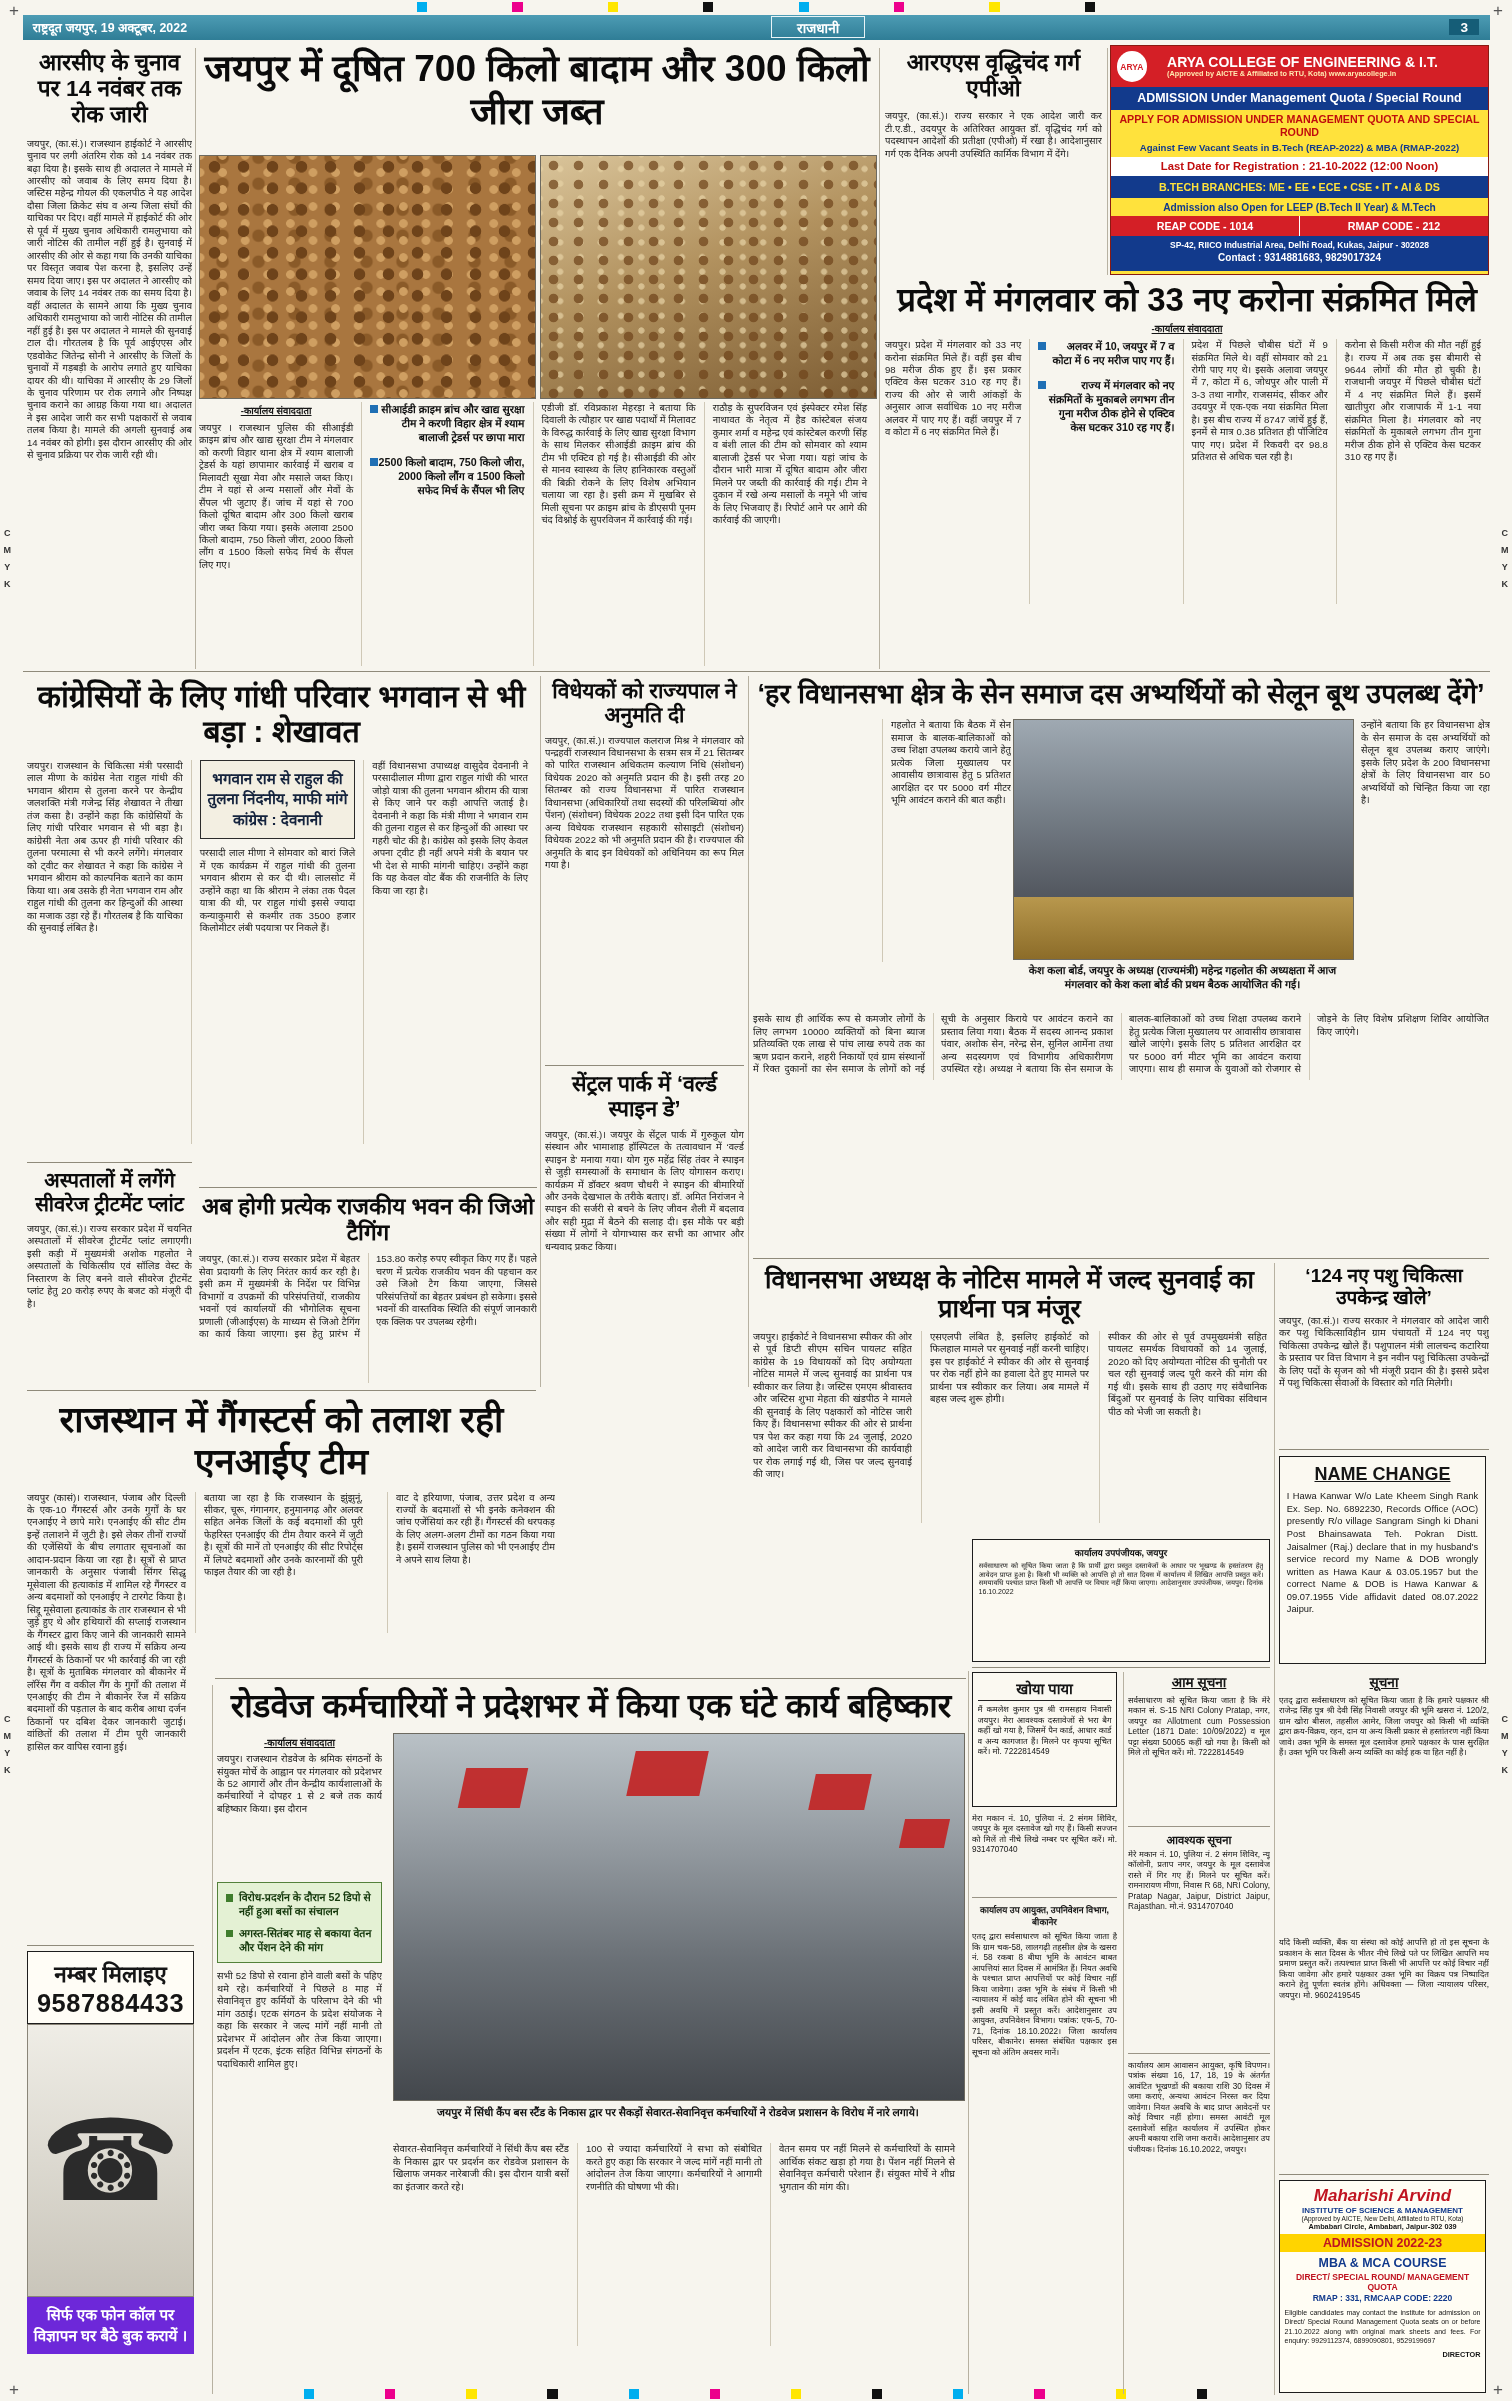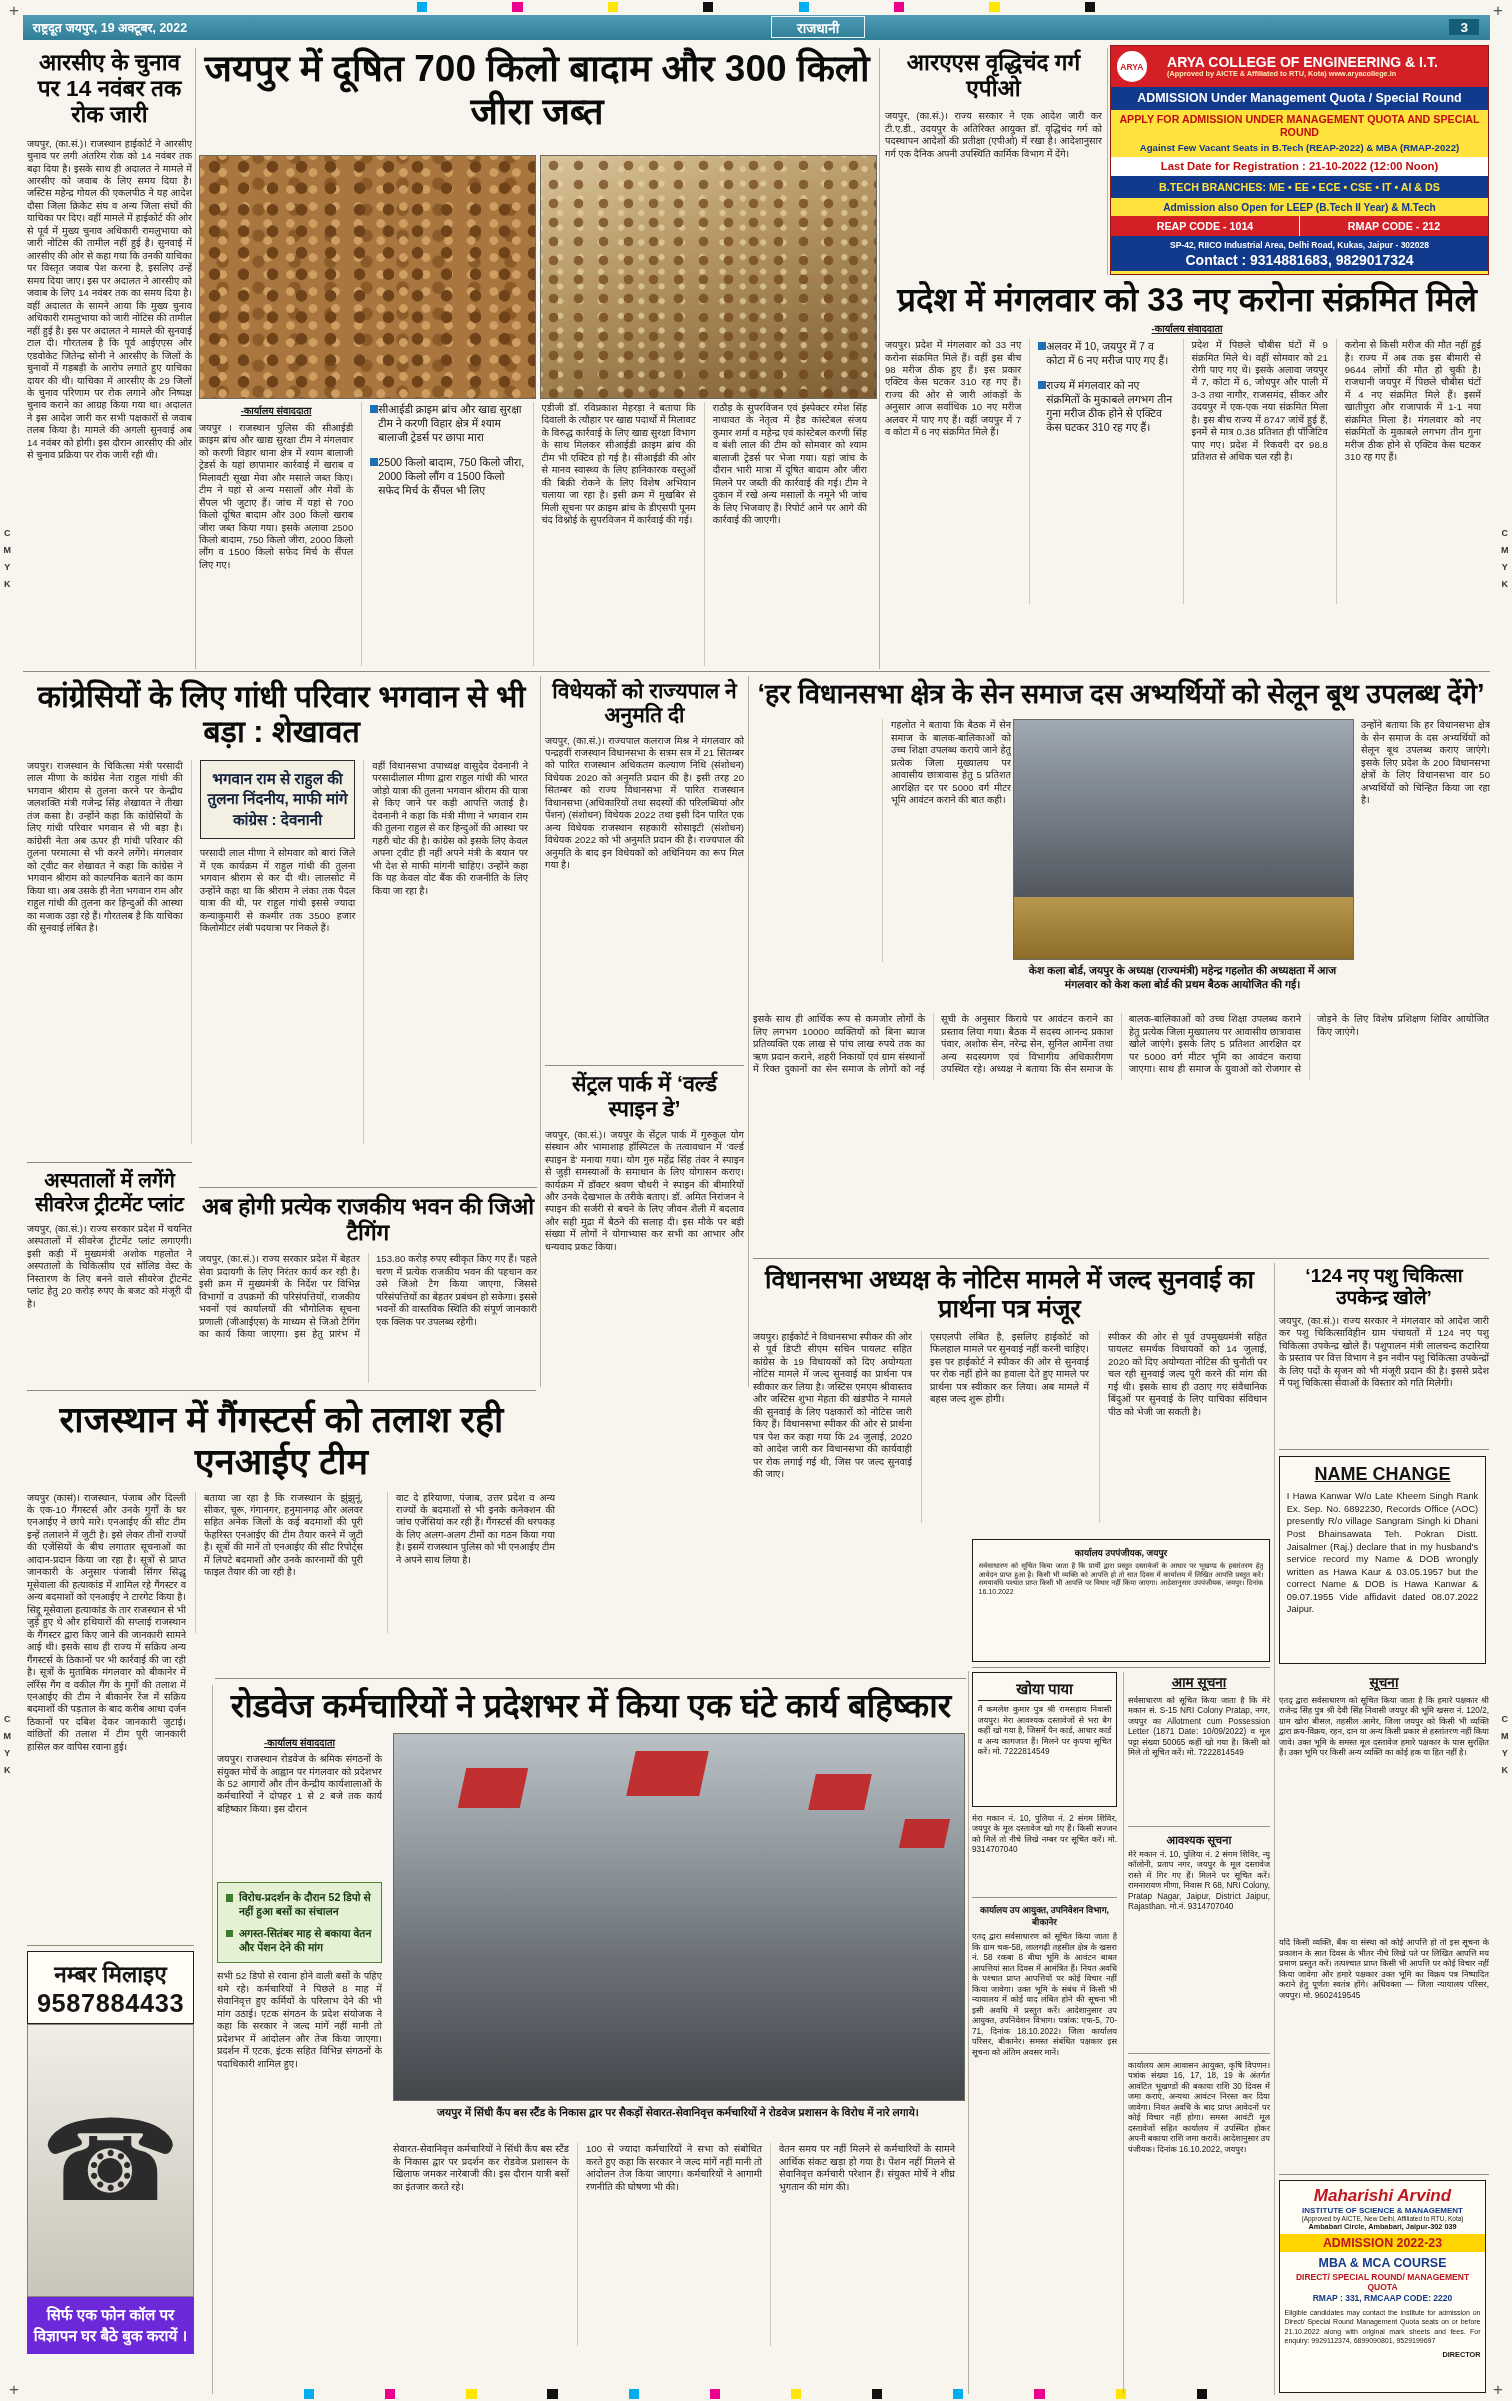--- a/index.html
+++ b/index.html
@@ -23,21 +23,21 @@
     background-image:radial-gradient(circle,#6e431a 30%,transparent 34%),radial-gradient(circle,#cf9f62 28%,transparent 33%),radial-gradient(circle,#8a5a28 26%,transparent 30%);
     background-size:29px 21.5px,22.6px 17px,36px 26px;background-position:0 0,11.3px 8px,4.5px 14.7px;}
   .photo-sacks{background:linear-gradient(160deg,#d9c49a 0%,#b2925f 45%,#7c5c33 100%);}
   .photo-sacks:before{content:"";position:absolute;inset:0;
     background-image:radial-gradient(circle,#6e431a 28%,transparent 33%),radial-gradient(circle,#e7d3a6 22%,transparent 28%);
     background-size:25px 19px,20.3px 14.7px;background-position:0 0,9px 5.6px;opacity:.7;}
   .photo-meeting{background:linear-gradient(180deg,#9fa9b2 0%,#79828b 35%,#565b63 70%,#3c3f45 100%);}
   .photo-meeting:before{content:"";position:absolute;left:0;right:0;bottom:0;height:26%;background:linear-gradient(180deg,#caa34a,#9a7424);opacity:.85;}
   .photo-protest{background:linear-gradient(180deg,#b9c1c6 0%,#949ba1 30%,#6a7076 62%,#43474c 100%);}
   .flag{position:absolute;background:#c22121;transform:skewX(-12deg);opacity:.9;}
-  .bullet-item{display:flex;gap:0;font-weight:400;font-size:10.7px;line-height:1.32;margin:0 0 10.2px;text-align:left;color:#111;}
+  .bullet-item{display:flex;gap:0;font-weight:700;font-size:10.7px;line-height:1.32;margin:0 0 10.2px;text-align:right;color:#111;}
   .bullet-sq{flex:0 0 8px;width:8px;height:8px;background:#1f6fb4;margin-top:3.4px;}
   .gbox{background:#e4f1d4;border:1.1px solid #53813a;padding:8px;}
   .gitem{display:flex;gap:5.6px;font-weight:700;font-size:10.7px;line-height:1.3;color:#163a0d;margin-bottom:8px;text-align:left;}
   .gsq{flex:0 0 7.3px;width:7.3px;height:7.3px;background:#3f7d2c;margin-top:3.4px;}
   .masthead{left:22.6px;top:14.7px;width:1467px;height:25px;display:flex;align-items:center;justify-content:space-between;
     background:linear-gradient(180deg,#4d9cb4,#2f7d96);color:#fff;padding:0 10.2px;box-sizing:border-box;}
   .mh-left{font-weight:700;font-size:12.4px;}
   .mh-center{font-weight:800;font-size:13.6px;border:1.1px solid #e8f4f7;padding:0.6px 25px;}
   .mh-right{font-weight:800;font-size:13.6px;background:#155d77;padding:0.6px 11.3px;}
   .boxed{border:1.7px solid #1d1d1d;}
@@ -161,21 +161,21 @@
     </div>
     <div style="height:19px;background:#fff;color:#c00d0d;font-weight:800;font-size:11.3px;display:flex;align-items:center;justify-content:center">Last Date for Registration : 21-10-2022 (12:00 Noon)</div>
     <div style="height:22.6px;background:#123a8c;color:#ffe23c;font-weight:800;font-size:10.7px;display:flex;align-items:center;justify-content:center">B.TECH BRANCHES: ME • EE • ECE • CSE • IT • AI &amp; DS</div>
     <div style="height:18px;color:#123a8c;font-weight:800;font-size:10.2px;display:flex;align-items:center;justify-content:center">Admission also Open for LEEP (B.Tech II Year) &amp; M.Tech</div>
     <div style="height:20.3px;display:flex">
       <div style="flex:1;background:#d41f26;color:#fff;font-weight:800;font-size:10.7px;display:flex;align-items:center;justify-content:center;border-right:1.1px solid #fff">REAP CODE - 1014</div>
       <div style="flex:1;background:#d41f26;color:#fff;font-weight:800;font-size:10.7px;display:flex;align-items:center;justify-content:center">RMAP CODE - 212</div>
     </div>
     <div style="height:35px;background:#123a8c;color:#fff;text-align:center;padding:3.4px 4.5px;box-sizing:border-box">
       <div style="font-size:8.5px;font-weight:700">SP-42, RIICO Industrial Area, Delhi Road, Kukas, Jaipur - 302028</div>
-      <div style="font-size:14px;font-weight:700;margin-top:2.3px">Contact : 9314881683, 9829017324</div>
+      <div style="font-size:10px;font-weight:700;margin-top:2.3px">Contact : 9314881683, 9829017324</div>
     </div>
   </div>
 
   <div class="abs" style="left:885px;top:281px;width:604px">
     <div class="h" style="font-size:33px">प्रदेश में मंगलवार को 33 नए करोना संक्रमित मिले</div>
     <div class="byline">-कार्यालय संवाददाता</div>
     <div class="cols clip" style="height:265px">
       <div class="body">जयपुर। प्रदेश में मंगलवार को 33 नए करोना संक्रमित मिले हैं। वहीं इस बीच 98 मरीज ठीक हुए हैं। इस प्रकार एक्टिव केस घटकर 310 रह गए हैं। राज्य की ओर से जारी आंकड़ों के अनुसार आज सर्वाधिक 10 नए मरीज अलवर में पाए गए हैं। वहीं जयपुर में 7 व कोटा में 6 नए संक्रमित मिले हैं।</div>
       <div>
         <div class="bullet-item">

